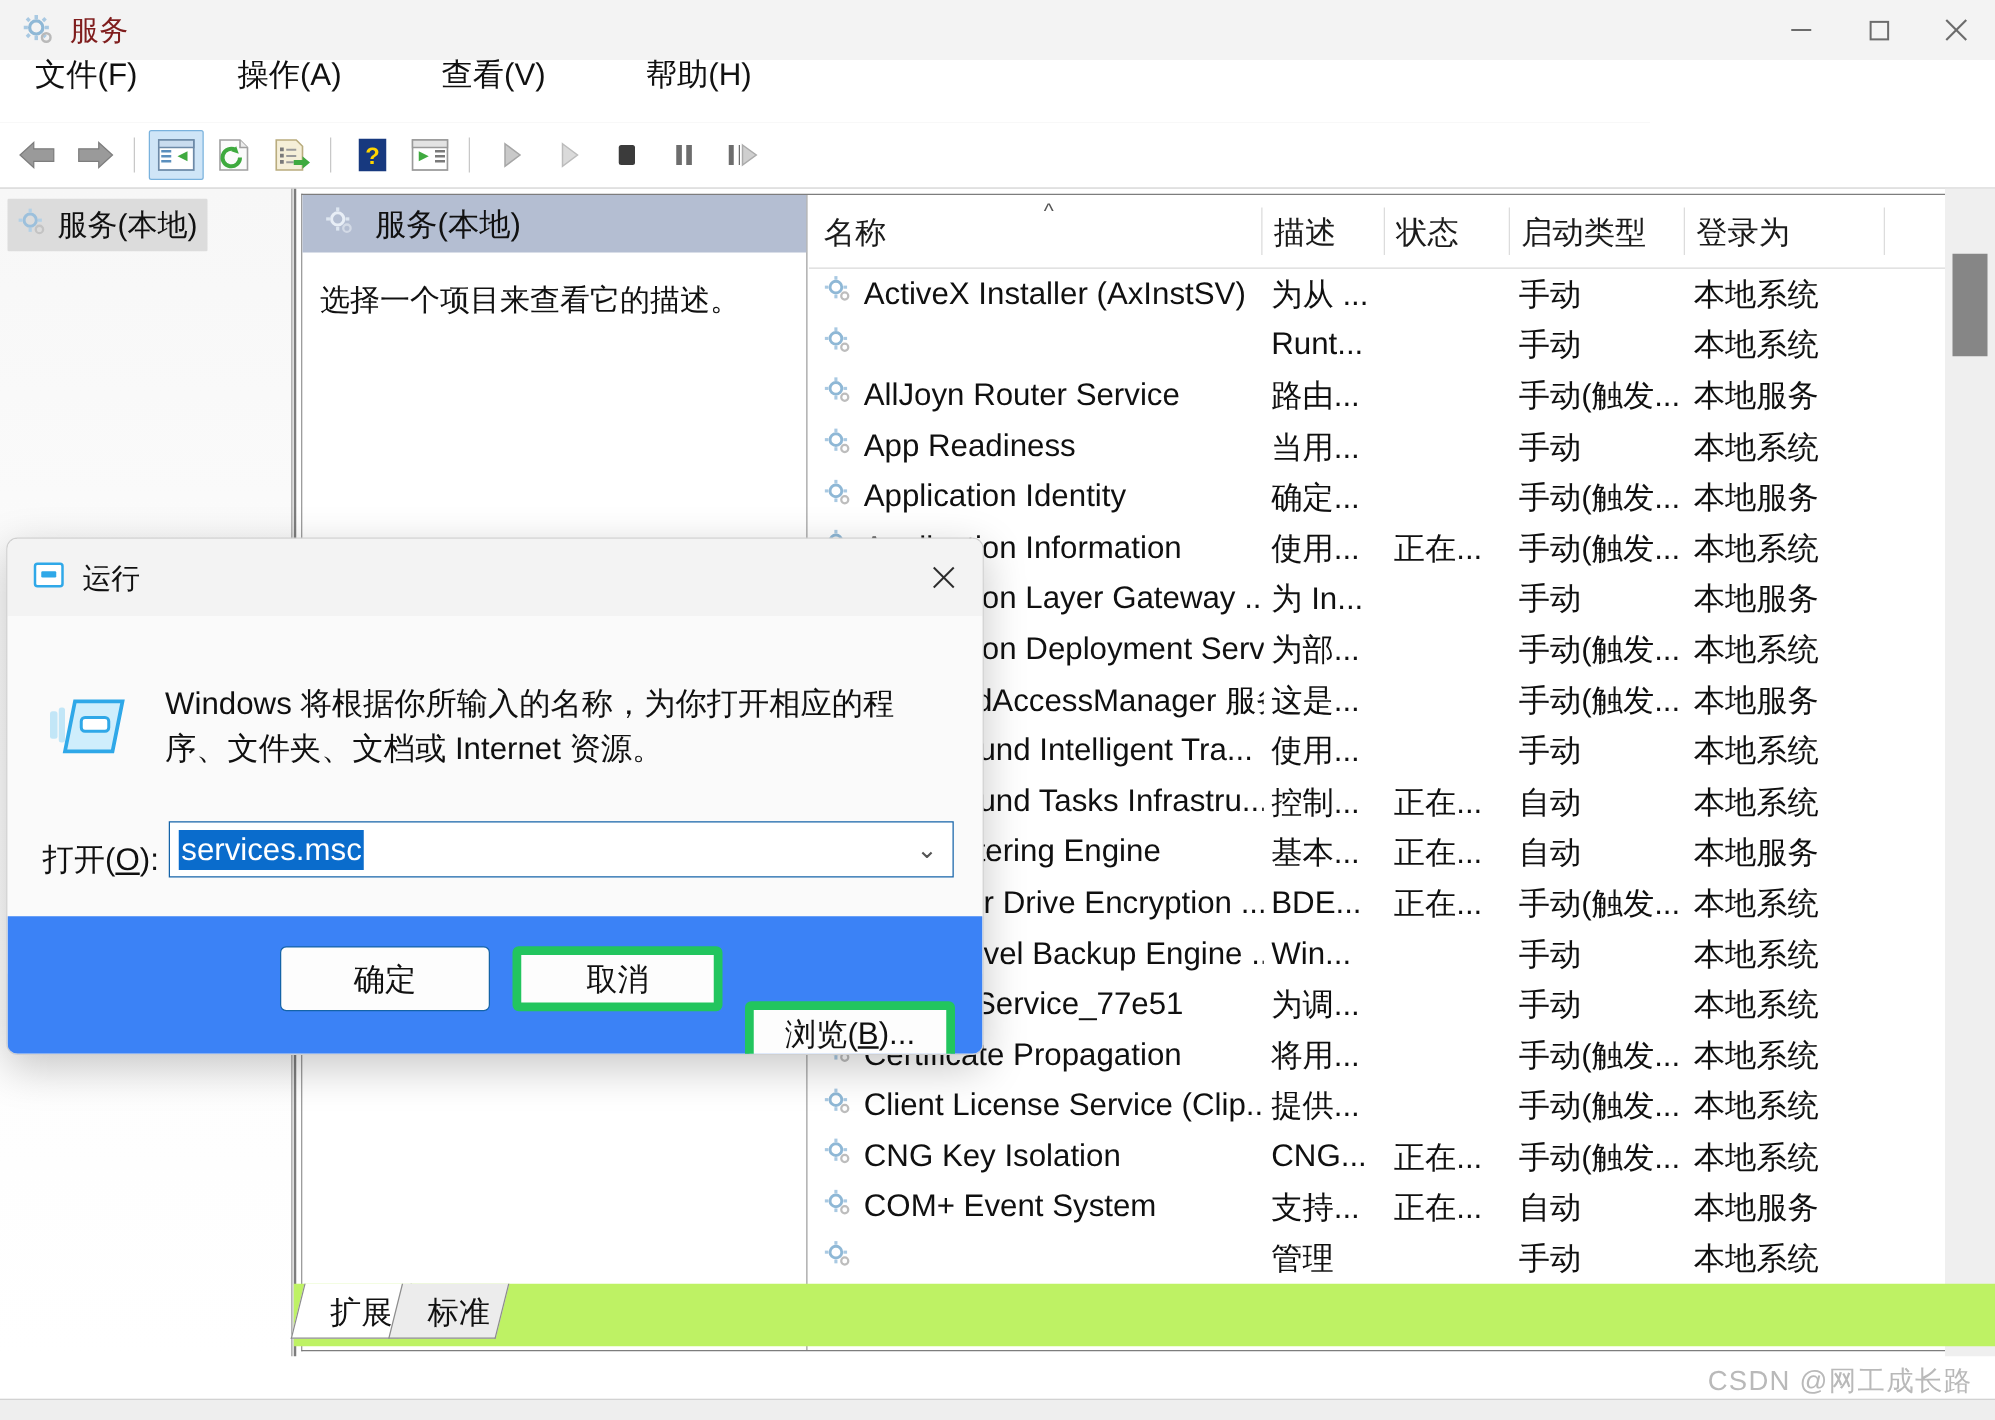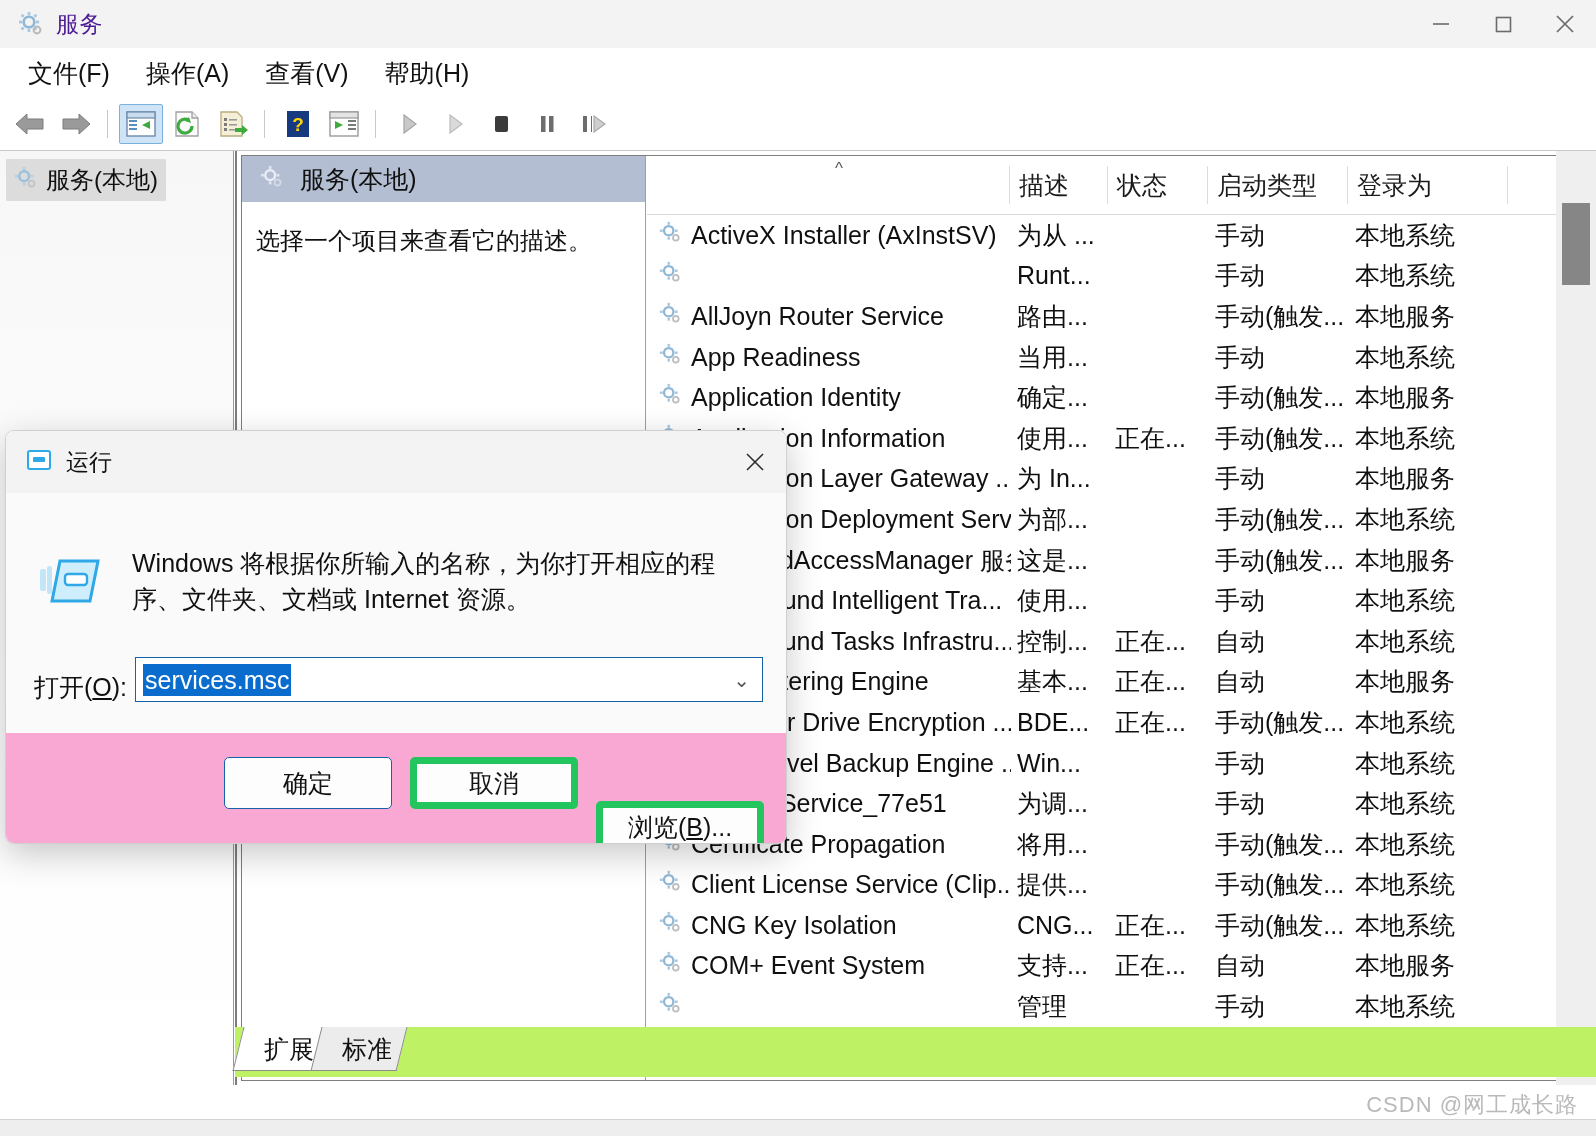--- a/index.html
+++ b/index.html
@@ -11,31 +11,32 @@
   }
   #app{position:relative;width:1596px;height:1136px;background:#ffffff;}
 
   
   .titlebar{
     position:absolute;left:0;top:0;width:1596px;height:48px;
     background:#f3f3f3;display:flex;align-items:center;
   }
   .titlebar .app-icon{margin-left:18px;width:26px;height:26px;position:relative;}
   .titlebar .title-text{
-    margin-left:12px;font-size:23px;color:#4c1d95;letter-spacing:.5px;
+    margin-left:12px;font-size:23px;color:#7f1d1d;letter-spacing:.5px;
   }
   .wincontrols{position:absolute;right:0;top:0;height:48px;display:flex;}
   .wincontrols .wc{width:62px;height:48px;display:flex;align-items:center;justify-content:center;}
   .wc svg{display:block;}
 
   
   .menubar{
     position:absolute;left:0;top:48px;width:1320px;height:50px;
-    background:#ffffff;display:flex;align-items:center;
+    background:#ffffff;display:flex;
     border-bottom:1px solid #e2e2e2;
+    gap:44px;
   }
   .menuitem{font-size:25px;color:#111;padding:0 16px;margin-left:4px;line-height:1;}
   .menuitem:first-child{margin-left:12px;}
 
   
   .toolbar{
     position:absolute;left:0;top:98px;width:1596px;height:52px;
     background:#ffffff;display:flex;align-items:center;
     border-bottom:1px solid #c9c9c9;
   }
@@ -132,21 +133,21 @@
   .rd-body{background:#fafafa;height:286px;position:relative;}
   .rd-icon{position:absolute;left:32px;top:62px;}
   .rd-text{position:absolute;left:126px;top:52px;width:620px;font-size:25px;color:#101010;line-height:1.45;}
   .rd-openlbl{position:absolute;left:28px;top:178px;font-size:25px;color:#101010;}
   .rd-combo{
     position:absolute;left:129px;top:164px;width:628px;height:45px;
     background:#ffffff;border:1px solid #1463a8;box-sizing:border-box;display:flex;align-items:center;text-align:right;
   }
   .rd-combo .val{margin-left:7px;font-size:25px;color:#ffffff;background:#0a6ccc;padding:1px 2px;line-height:1.2;}
   .rd-combo .chev{position:absolute;right:12px;font-size:20px;color:#555;}
-  .rd-footer{position:absolute;left:0;bottom:0;width:780px;height:110px;background:#f9a8d4;}
+  .rd-footer{position:absolute;left:0;bottom:0;width:780px;height:110px;background:#3b82f6;}
   .rd-btn{
     position:absolute;top:24px;height:52px;background:#fdfdfd;border:7px solid #22c55e;border-radius:5px;
     display:flex;align-items:center;justify-content:center;font-size:25px;color:#111;box-sizing:border-box;
   }
   .rd-btn.def{border:1px solid #1463a8;}
   .rd-btn.b1{left:218px;width:168px;}
   .rd-btn.b2{left:404px;width:168px;}
   .rd-btn.b3{left:590px;width:168px;margin-top:44px;}
   .u{text-decoration:underline;}
 </style>
@@ -341,20 +342,21 @@
                 </g>
             </svg>
           </span>
           <span class="lbl">服务(本地)</span>
         </div>
         <div class="det-body">选择一个项目来查看它的描述。</div>
       </div>
 
       <div class="listview">
         <div class="lv-head">
+          <div class="hcell" style="left:12px;width:352px;">名称</div>
           <div class="sortchev">^</div>
           <div class="hdiv" style="left:362px;"></div>
           <div class="hcell" style="left:372px;width:92px;">描述</div>
           <div class="hdiv" style="left:460px;"></div>
           <div class="hcell" style="left:470px;width:92px;">状态</div>
           <div class="hdiv" style="left:560px;"></div>
           <div class="hcell" style="left:570px;width:130px;">启动类型</div>
           <div class="hdiv" style="left:700px;"></div>
           <div class="hcell" style="left:710px;width:140px;">登录为</div>
           <div class="hdiv" style="left:860px;"></div>

